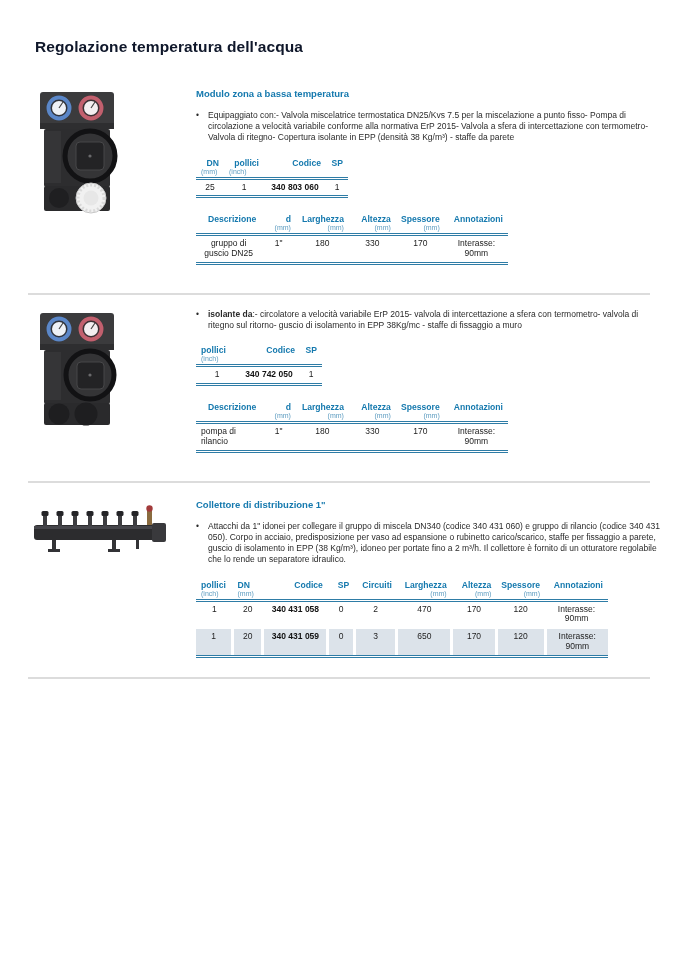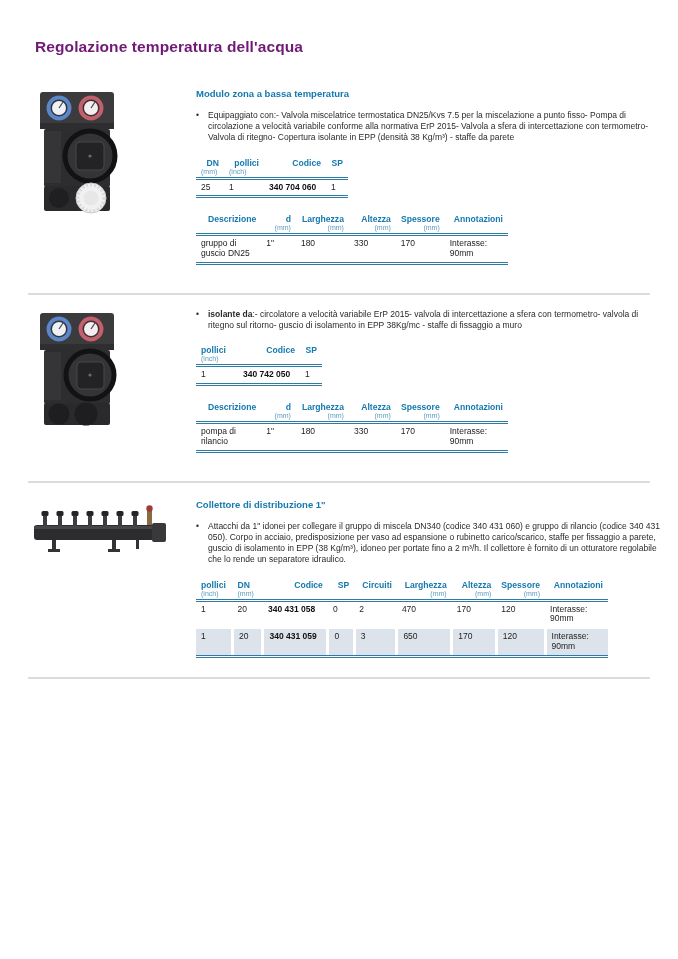--- a/index.html
+++ b/index.html
@@ -2,35 +2,35 @@
 <html><head>
 <meta charset="utf-8">
 <style>
   * { margin:0; padding:0; box-sizing:border-box; }
   html,body { background:#fff; }
   .page {
     position:relative; width:678px; height:959px; background:#fff; overflow:hidden;
     font-family:"Liberation Sans", sans-serif; color:#222;
   }
   .page-title {
-    margin:38px 0 0 35px; font-size:15.5px; font-weight:bold; color:#701a75; letter-spacing:.1px;
+    margin:38px 0 0 35px; font-size:15.5px; font-weight:bold; color:#0f172a; letter-spacing:.1px;
   }
   .section { display:flex; margin-top:32px; }
   .left-col { width:196px; flex:0 0 196px; padding-left:36px; padding-top:2px; }
   .content { flex:1; padding-right:13px; }
   .sec-heading { font-size:9.5px; font-weight:bold; color:#1579ae; margin-bottom:11px; }
   .bullet { display:flex; font-size:8.5px; line-height:1.32; color:#2a2a2a; margin-bottom:13px; }
   .bullet .dot { width:12px; flex:0 0 12px; font-size:8.5px; }
   .bullet .b { font-weight:bold; }
   .divider { border:none; height:2px; background:#dcdcdc; margin:13px 28px 0 28px; }
 
   table.spec { border-collapse:collapse; table-layout:fixed; font-size:8.5px; color:#222; margin-bottom:15px; }
   table.spec th { color:#1579ae; font-weight:bold; font-size:8.6px; text-align:right; vertical-align:bottom; padding:1px 5px 0 5px; }
   table.spec tr.units th { font-weight:normal; font-size:7px; color:#5d9cc0; padding:0 5px 2px 5px; border-bottom:3px double #2e7ca6; }
-  table.spec td { text-align:left; padding:3px 5px; vertical-align:top; line-height:1.15; }
+  table.spec td { text-align:center; padding:3px 5px; vertical-align:top; line-height:1.15; }
   table.spec tr.last td { border-bottom:3px double #2e7ca6; }
   table.spec td.codice { font-weight:bold; color:#111; }
   table.spec td.all, table.spec th.all { text-align:left; }
   table.spec tr.shaded td { background:#dce3ea; border-left:3px solid #fff; border-top:2px solid #fff; }
   table.spec tr.shaded td:first-child { border-left:none; }
 
   .photo { display:block; }
 </style>
 </head>
 <body>
@@ -89,21 +89,21 @@
             <th class="all">(mm)</th>
             <th class="all">(inch)</th>
             <th></th>
             <th></th>
           </tr>
         </thead>
         <tbody>
           <tr class="last">
             <td>25</td>
             <td>1</td>
-            <td class="codice">340 704 060</td>
+            <td class="codice">340 803 060</td>
             <td>1</td>
           </tr>
         </tbody>
       </table>
 
       <table class="spec" style="width:312px">
         <colgroup>
             <col style="width:64px">
             <col style="width:34px">
             <col style="width:52px">

